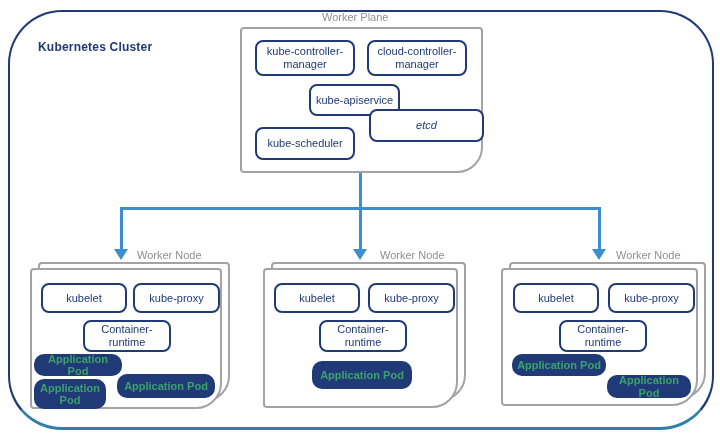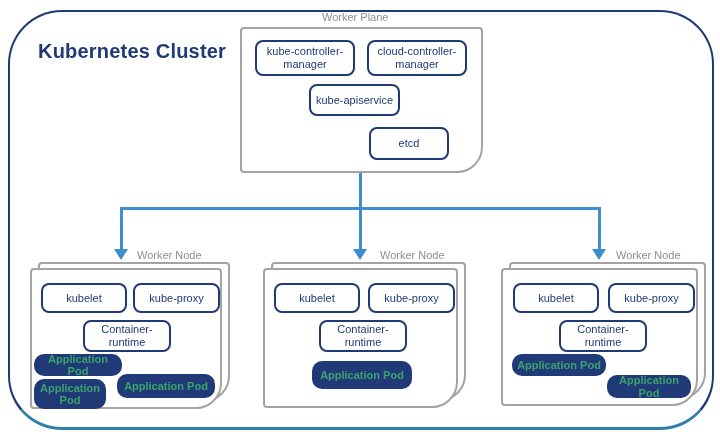--- a/index.html
+++ b/index.html
@@ -11,21 +11,21 @@
   
   .cluster-border {
     position: absolute; left: 8px; top: 10px; width: 706px; height: 420px;
     border: 2.5px solid #1f3a77;
     border-bottom: 3px solid #2f7fa8;
     border-radius: 54px;
     background: transparent;
   }
   .cluster-title {
     position: absolute; left: 38px; top: 40px;
-    font-size: 20px; font-weight: 600; color: #1f3a77; letter-spacing: 0.2px;
+    font-size: 12px; font-weight: 600; color: #1f3a77; letter-spacing: 0.2px;
   }
 
   
   .page {
     position: absolute; background: #ffffff;
     border: 2px solid #a3a3a3;
     border-radius: 4px 4px 26px 4px;
   }
 
   .group-label {
@@ -64,21 +64,22 @@
 <div class="stage">
 
   <div class="cluster-border"></div>
   <div class="cluster-title">Kubernetes Cluster</div>
 
   <div class="group-label" style="left:322px; top:11px;">Worker Plane</div>
   <div class="page" style="left:240px; top:27px; width:243px; height:146px;">
     <div class="comp" style="left:125px; top:11px; width:100px; height:36px;">cloud-controller-manager</div>
     <div class="comp" style="left:13px; top:11px; width:100px; height:36px;">kube-controller-manager</div>
     <div class="comp" style="left:67px; top:55px; width:91px; height:32px;">kube-apiservice</div>
-    <div class="comp" style="left:127px; top:98px; width:80px; height:33px;">etcd</div>
+    <div class="comp" style="left:13px; top:98px; width:100px; height:33px;">kube-scheduler</div>
+    <div class="comp" style="left:127px; top:80px; width:115px; height:33px;font-style:italic;">etcd</div>
   </div>
 
   <div>
     <div class="aline" style="left:359px; top:173px; width:3px; height:37px;"></div>
     <div class="aline" style="left:120px; top:207px; width:481px; height:3px;"></div>
     <div class="aline" style="left:120px; top:207px; width:3px; height:43px;"></div>
     <div class="aline" style="left:359px; top:207px; width:3px; height:43px;"></div>
     <div class="aline" style="left:598px; top:207px; width:3px; height:43px;"></div>
     <div class="ahead" style="left:114px; top:249px;"></div>
     <div class="ahead" style="left:353px; top:249px;"></div>

